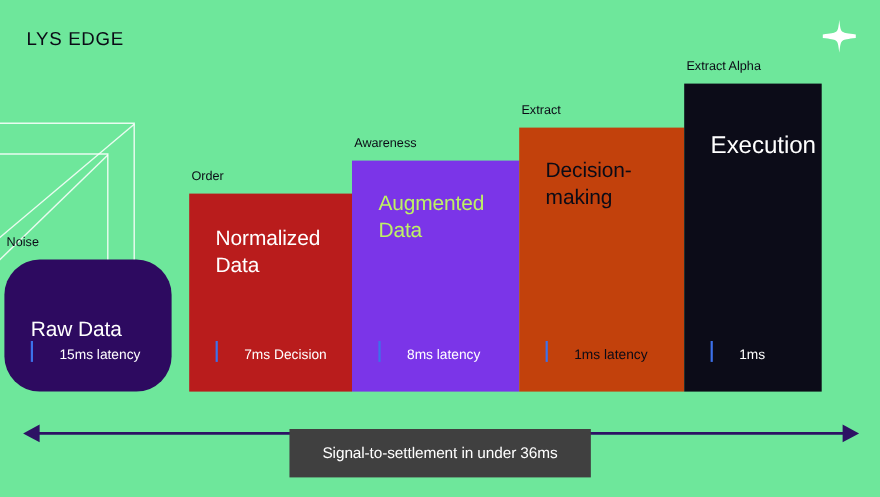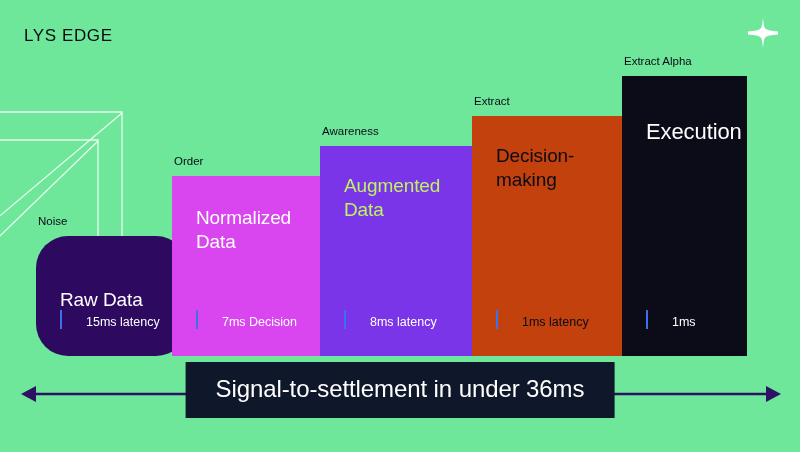--- a/index.html
+++ b/index.html
@@ -109,25 +109,25 @@
     position: absolute;
     left: 0;
     right: 0;
     bottom: 36px;
     height: 44px;
   }
   #footer-pill {
     position: absolute;
     left: 50%;
     transform: translateX(-50%);
-    bottom: 34px;
-    background: #0f172a;
+    bottom: 18px;
+    background: #404040;
     color: #FFFFFF;
     padding: 13px 30px 15px 30px;
-    font-size: 24px;
+    font-size: 14px;
     letter-spacing: -0.1px;
     white-space: nowrap;
   }
 </style>
 </head>
 <body>
 
 <div id="stage">
 
   <svg id="deco" viewBox="0 0 800 452" xmlns="http://www.w3.org/2000/svg">
@@ -141,31 +141,31 @@
 
   <svg id="sparkle" viewBox="0 0 34 34" xmlns="http://www.w3.org/2000/svg">
     <path d="M17 2 C17.9 10.4 18.4 12.1 20.3 13.2 C21.9 14.1 24.6 14.6 32 15.4 L32 18.6
              C24.6 19.4 21.9 19.9 20.3 20.8 C18.4 21.9 17.9 23.6 17 32
              C16.1 23.6 15.6 21.9 13.7 20.8 C12.1 19.9 9.4 19.4 2 18.6 L2 15.4
              C9.4 14.6 12.1 14.1 13.7 13.2 C15.6 12.1 16.1 10.4 17 2 Z" fill="#FFFFFF"></path>
   </svg>
 
   <div id="chart">
 
-    <div class="stage-col" style="left:36px; width:152px; height:120px;">
+    <div class="stage-col" style="left:4px; width:152px; height:120px;">
       <div class="stage-caption" style="top:-20px;">Noise</div>
       <div class="stage-bar" style="height:120px; background:#2D0A60;border-radius:32px;">
         <div class="stage-title" style="top:52px; color:#FFFFFF;">Raw Data</div>
         <div class="stage-metric" style="color:#FFFFFF;">15ms latency</div>
       </div>
     </div>
 
     <div class="stage-col" style="left:172px; width:148px; height:180px;">
       <div class="stage-caption" style="top:-20px;">Order</div>
-      <div class="stage-bar" style="height:180px; background:#d946ef;">
+      <div class="stage-bar" style="height:180px; background:#b91c1c;">
         <div class="stage-title" style="top:30px; color:#FFFFFF;">Normalized Data</div>
         <div class="stage-metric" style="color:#FFFFFF;">7ms Decision</div>
       </div>
     </div>
 
     <div class="stage-col" style="left:320px; width:152px; height:210px;margin-top:36px;">
       <div class="stage-caption" style="top:-20px;">Awareness</div>
       <div class="stage-bar" style="height:210px; background:#7B35E8;">
         <div class="stage-title" style="top:28px; color:#bef264;">Augmented Data</div>
         <div class="stage-metric" style="color:#FFFFFF;">8ms latency</div>

